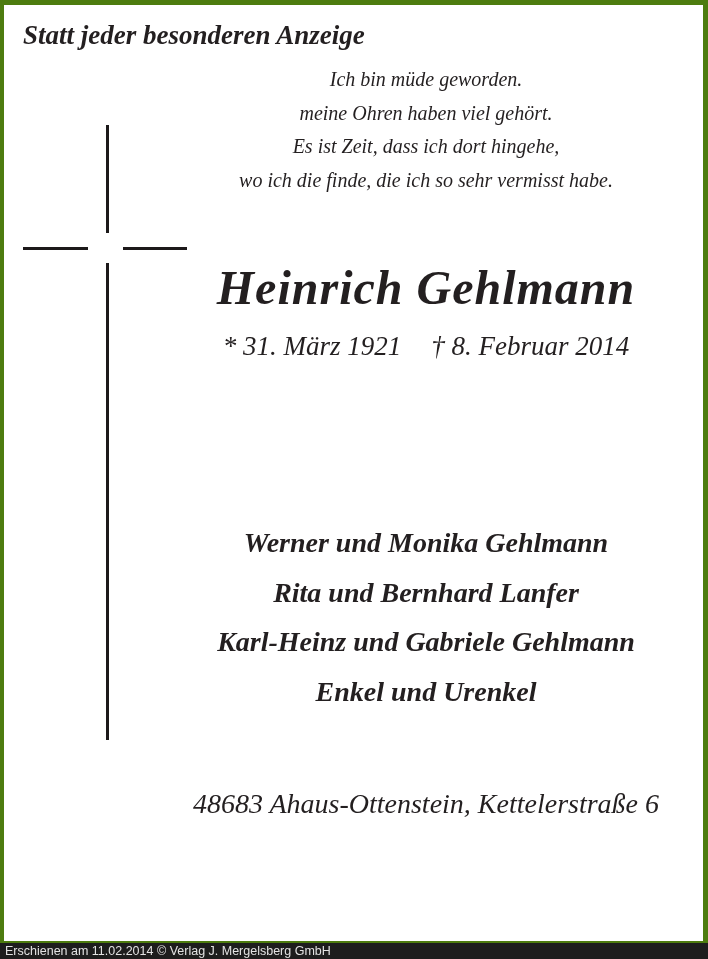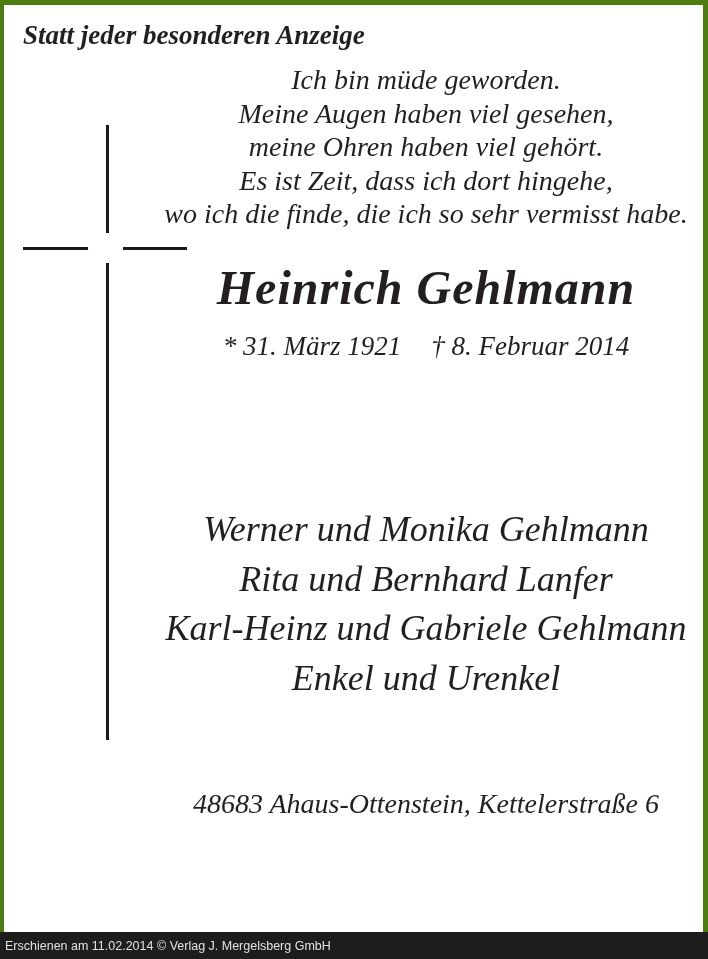--- a/index.html
+++ b/index.html
@@ -36,21 +36,21 @@
   }
 
   .main-col {
     left: 150px;
     width: 552px;
     text-align: center;
   }
 
   .poem {
     top: 63px;
-    font-size: 28px;
+    font-size: 20px;
     font-style: italic;
     line-height: 33.5px;
     white-space: nowrap;
   }
 
   .cross-part { position: absolute; background: #1c191a; }
 
   .deceased-name {
     top: 260px;
     font-size: 48px;
@@ -71,23 +71,23 @@
   }
 
   .condolence {
     top: 396px;
     font-size: 27px;
     font-style: italic;
     line-height: 37.5px;
   }
 
   .mourners {
-    top: 505px;
-    font-size: 36px;
-    font-weight: normal;
+    top: 518px;
+    font-size: 28px;
+    font-weight: bold;
     font-style: italic;
     line-height: 49.5px;
     white-space: nowrap;
   }
 
   .address-line {
     top: 788px;
     font-size: 28px;
     font-style: italic;
     white-space: nowrap;
@@ -103,21 +103,21 @@
     font-style: italic;
     line-height: 35px;
     white-space: nowrap;
   }
 
   .footer-bar {
     position: absolute;
     left: 0;
     bottom: 0;
     width: 708px;
-    height: 27px;
+    height: 16px;
     background: #1d1d1d;
     display: flex;
     align-items: center;
   }
   .footer-bar span {
     font-family: "Liberation Sans", sans-serif;
     font-size: 12.5px;
     color: #e2e2e2;
     padding-left: 5px;
     white-space: nowrap;
@@ -126,21 +126,20 @@
 </head>
 <body>
 
 <div class="page">
   <div class="sheet"></div>
 
   <div class="abs header-line">Statt jeder besonderen Anzeige</div>
 
   <div class="abs main-col poem">
     <div>Ich bin müde geworden.</div>
-    <div>Meine Augen haben viel gesehen,</div>
     <div>meine Ohren haben viel gehört.</div>
     <div>Es ist Zeit, dass ich dort hingehe,</div>
     <div>wo ich die finde, die ich so sehr vermisst habe.</div>
   </div>
 
   <div>
     <div class="cross-part" style="left:106px; top:125px; width:3px; height:108px;"></div>
     <div class="cross-part" style="left:106px; top:263px; width:3px; height:477px;"></div>
     <div class="cross-part" style="left:23px; top:247px; width:65px; height:3px;"></div>
     <div class="cross-part" style="left:123px; top:247px; width:64px; height:3px;"></div>

